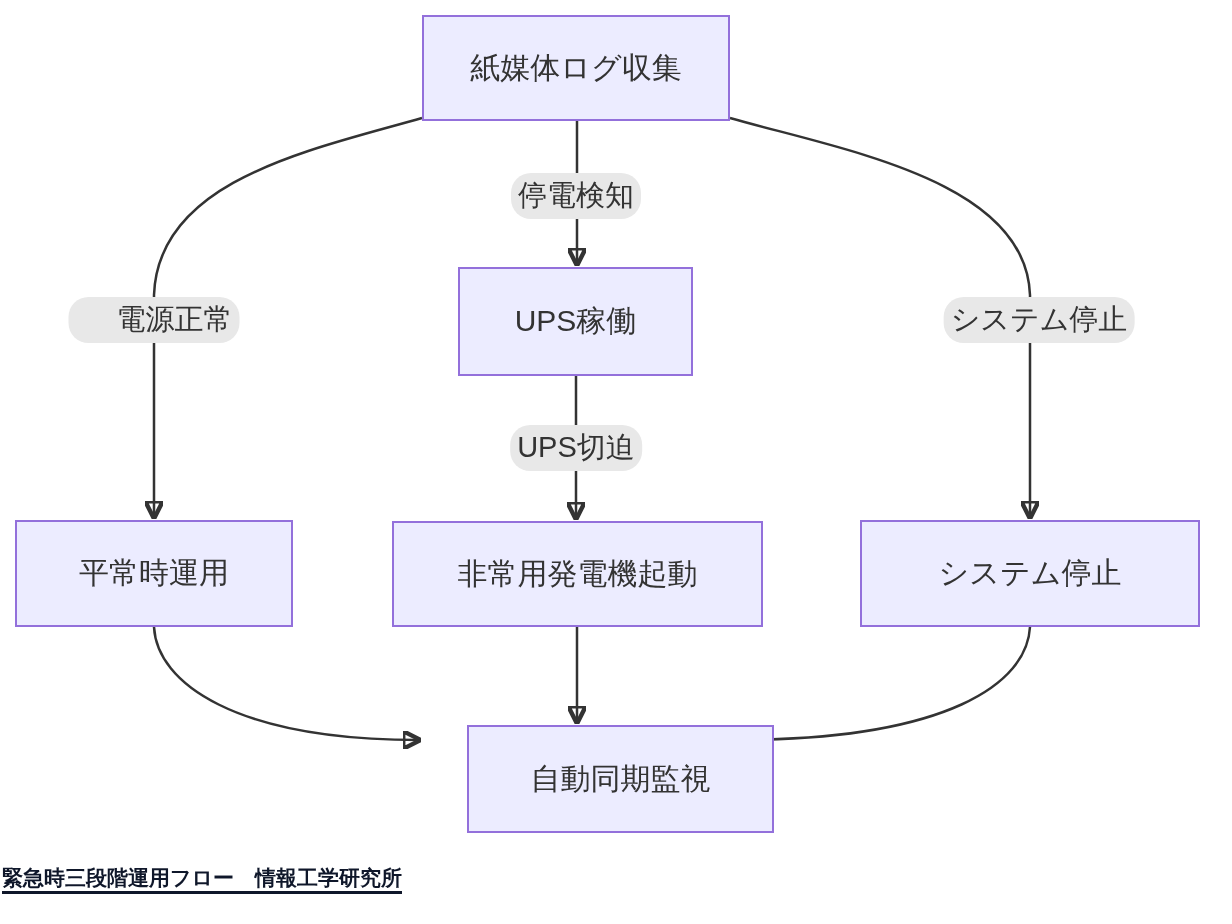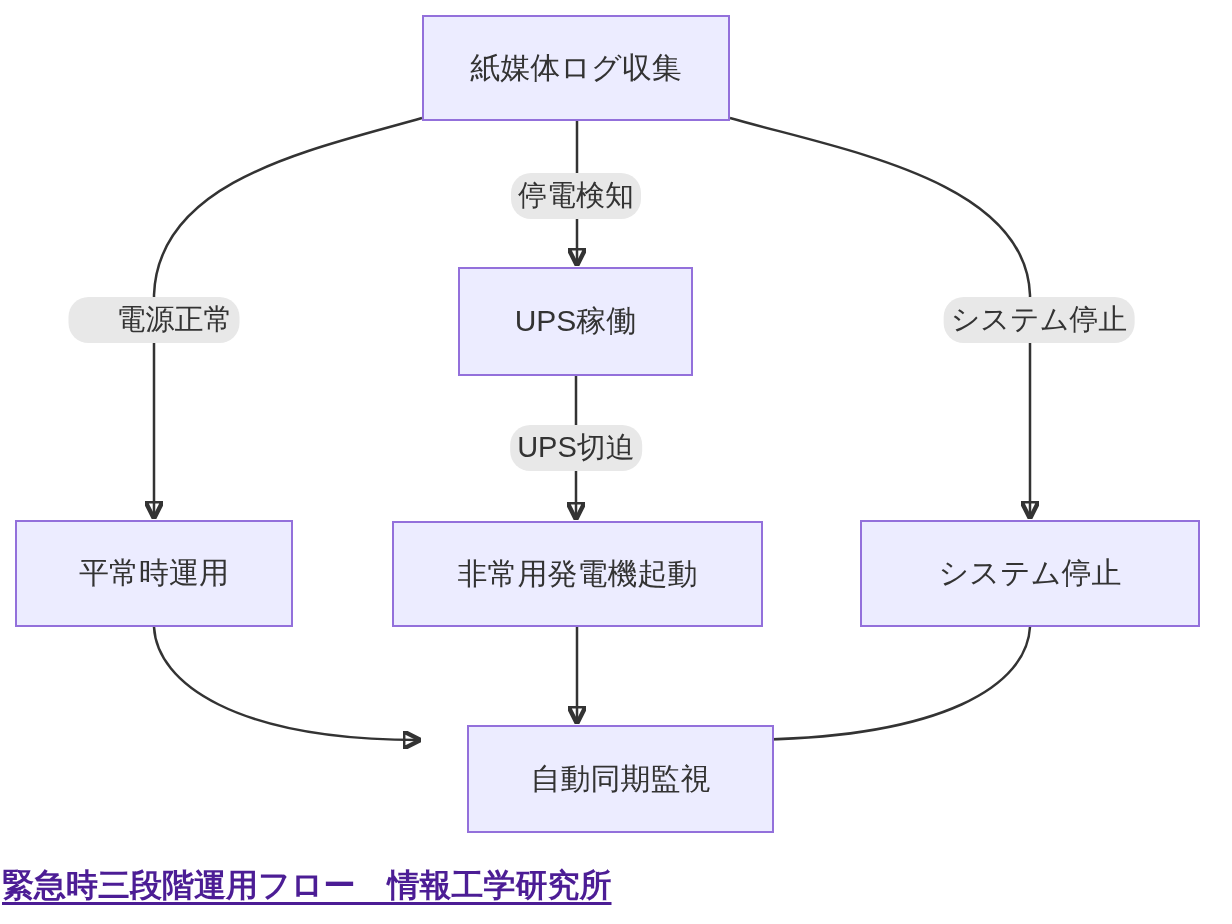--- a/index.html
+++ b/index.html
@@ -47,22 +47,22 @@
     border-radius: 20px;
   }
   .label-blackout { left: 576px;  top: 196px; }
   .label-power-ok { left: 154px;  top: 320px; padding-left: 48px; }
   .label-sysstop  { left: 1039px; top: 320px; }
   .label-ups-crit { left: 576px;  top: 448px; }
   .caption {
     position: absolute;
     left: 2px;
     top: 864px;
-    color: #4c1d95;
-    font-size: 32px;
+    color: #0f172a;
+    font-size: 21px;
     font-weight: bold;
     text-decoration: underline;
     text-decoration-thickness: 2.5px;
     text-underline-offset: 6px;
     white-space: pre;
   }
 </style>
 </head>
 <body>
 

